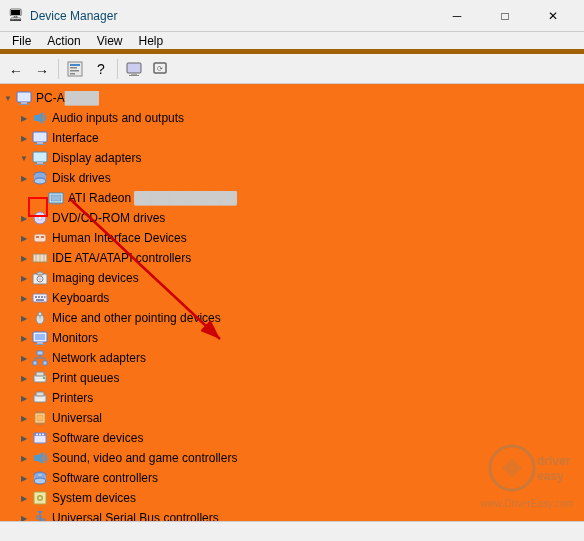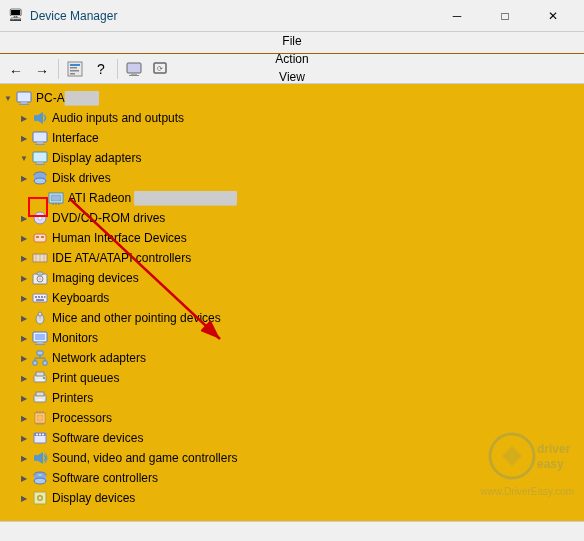--- a/index.html
+++ b/index.html
@@ -48,22 +48,21 @@
       background: transparent;
     }
 
     
     .menu-bar {
       background: #f0f0f0;
       height: 22px;
       display: flex;
       align-items: center;
       padding: 0 4px;
-      border-bottom: 1px solid #a16207;
-      flex-direction: column;
+      border-bottom: 5px solid #a16207;
     }
     .menu-item {
       padding: 2px 8px;
       font-size: 12px;
       cursor: pointer;
       color: #000;
     }
 
     
     .toolbar {
@@ -88,21 +87,21 @@
     }
     .toolbar-separator {
       width: 1px;
       height: 20px;
       background: #ccc;
       margin: 0 2px;
     }
 
     
     .tree-container {
-      background: #eab308;
+      background: #f97316;
       height: calc(541px - 32px - 22px - 30px - 20px);
       overflow-y: auto;
       overflow-x: hidden;
       padding: 4px 0;
       position: relative;
     }
     .tree-item {
       display: flex;
       align-items: center;
       height: 20px;
@@ -150,21 +149,21 @@
       display: flex;
       align-items: center;
       padding: 0 8px;
       font-size: 11px;
       color: #444;
     }
 
     
     .watermark {
       position: absolute;
-      bottom: 24px;
+      bottom: 12px;
       right: 10px;
       opacity: 0.25;
       pointer-events: none;
       text-align: center;
     }
     .watermark-text {
       font-size: 10px;
       color: #4488aa;
     }
 
@@ -456,21 +455,21 @@
           <rect x="3" y="3" width="10" height="10" fill="#ffddaa" stroke="#cc8833" stroke-width="1"></rect>
           <rect x="5" y="5" width="6" height="6" fill="#ffbb66" stroke="#cc8833" stroke-width="0.5"></rect>
           <line x1="5" y1="1" x2="5" y2="3" stroke="#888" stroke-width="1"></line>
           <line x1="8" y1="1" x2="8" y2="3" stroke="#888" stroke-width="1"></line>
           <line x1="11" y1="1" x2="11" y2="3" stroke="#888" stroke-width="1"></line>
           <line x1="5" y1="13" x2="5" y2="15" stroke="#888" stroke-width="1"></line>
           <line x1="8" y1="13" x2="8" y2="15" stroke="#888" stroke-width="1"></line>
           <line x1="11" y1="13" x2="11" y2="15" stroke="#888" stroke-width="1"></line>
         </svg>
       </span>
-      <span class="tree-label">Processors</span>
+      <span class="tree-label">Universal</span>
     </div>
 
     <div class="tree-item">
       <span class="tree-indent"></span>
       <span class="tree-expander collapsed"></span>
       <span class="tree-icon">
         <svg width="16" height="16" viewBox="0 0 16 16">
           <rect x="2" y="3" width="12" height="10" fill="#e8e8ff" stroke="#7788cc" stroke-width="1" rx="1"></rect>
           <rect x="2" y="3" width="12" height="3" fill="#7788cc" rx="1"></rect>
           <circle cx="5" cy="4.5" r="1" fill="#fff"></circle>
@@ -512,23 +511,37 @@
     <div class="tree-item">
       <span class="tree-indent"></span>
       <span class="tree-expander collapsed"></span>
       <span class="tree-icon">
         <svg width="16" height="16" viewBox="0 0 16 16">
           <rect x="2" y="2" width="12" height="12" fill="#eee8aa" stroke="#aaa844" stroke-width="1" rx="1"></rect>
           <circle cx="8" cy="8" r="3" fill="#aaa844"></circle>
           <circle cx="8" cy="8" r="1.5" fill="#eee8aa"></circle>
         </svg>
       </span>
-      <span class="tree-label">Display devices</span>
-    </div>
-
+      <span class="tree-label">System devices</span>
+    </div>
+
+    <div class="tree-item">
+      <span class="tree-indent"></span>
+      <span class="tree-expander collapsed"></span>
+      <span class="tree-icon">
+        <svg width="16" height="16" viewBox="0 0 16 16">
+          <line x1="8" y1="1" x2="8" y2="14" stroke="#5588cc" stroke-width="1.5"></line>
+          <polygon points="5,1 11,1 8,4" fill="#5588cc"></polygon>
+          <rect x="5" y="6" width="4" height="3" fill="none" stroke="#5588cc" stroke-width="1"></rect>
+          <rect x="9" y="9" width="4" height="2" fill="none" stroke="#5588cc" stroke-width="1"></rect>
+          <circle cx="8" cy="14" r="1.5" fill="#5588cc"></circle>
+        </svg>
+      </span>
+      <span class="tree-label">Universal Serial Bus controllers</span>
+    </div>
 
   </div>
 
   <div class="red-box" style="left:28px; top:113px; width:20px; height:20px;"></div>
 
   <svg style="position:absolute; top:80px; left:30px; width:230px; height:200px; pointer-events:none;">
     <defs>
       <marker id="arrowhead" markerWidth="8" markerHeight="6" refX="8" refY="3" orient="auto">
         <polygon points="0 0, 8 3, 0 6" fill="#cc0000"></polygon>
       </marker>

